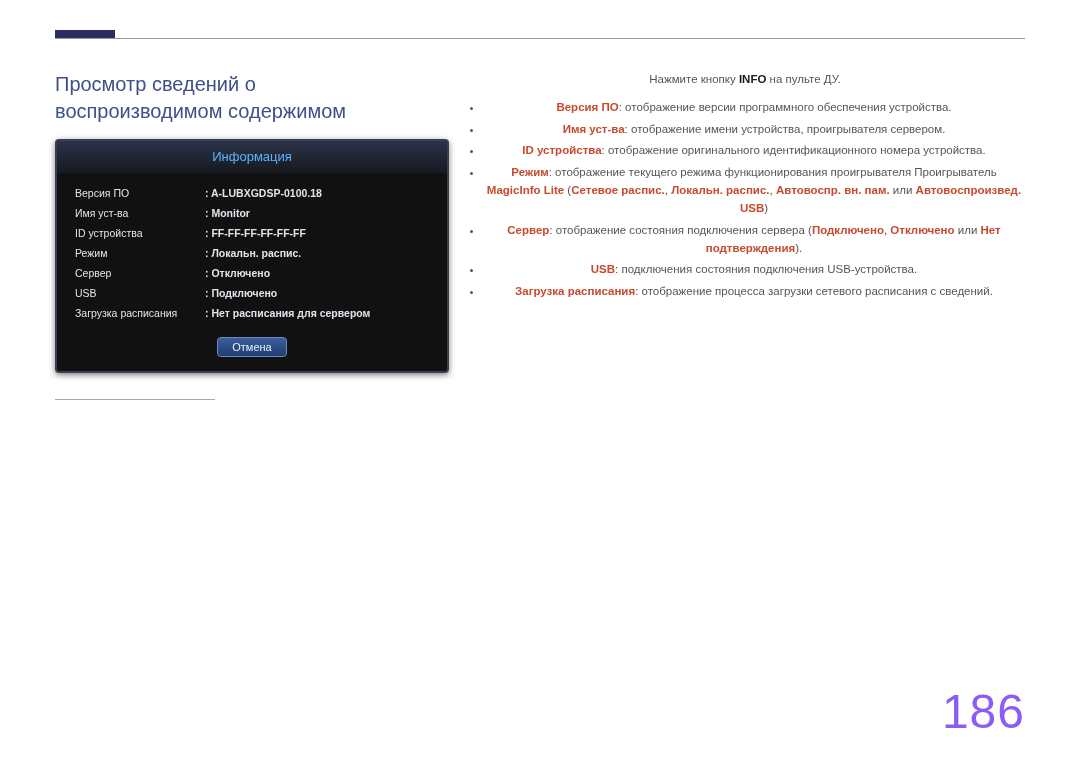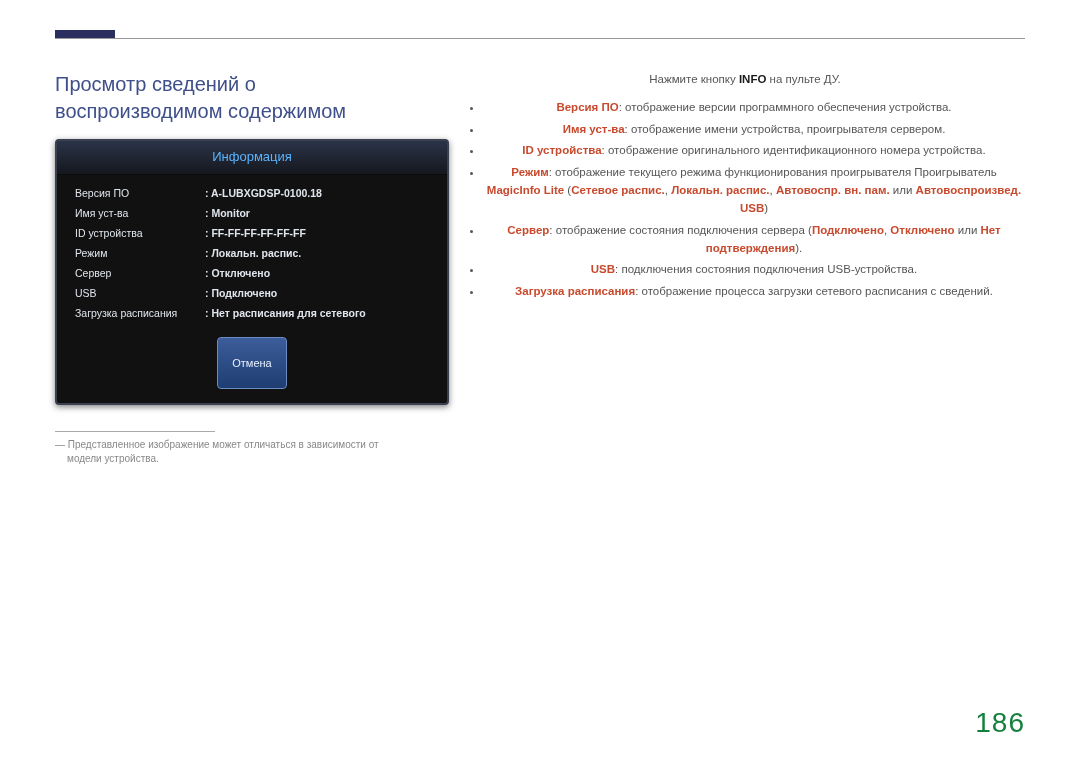--- a/index.html
+++ b/index.html
@@ -93,21 +93,21 @@
   .info-val::before { content: ": "; }
   .cancel-wrap {
     text-align: center;
     margin-top: 10px;
   }
   .cancel-btn {
     display: inline-block;
     background: linear-gradient(to bottom, #3c5d9a, #1e3d72);
     border: 1px solid #6b8bc4;
     border-radius: 4px;
-    padding: 19px 14px;
+    padding: 3px 14px;
     color: #e8f0ff;
     font-size: 11px;
   }
   .footnote-rule {
     width: 160px;
     border: none;
     border-top: 1px solid #aaa;
     margin: 26px 0 6px 0;
   }
   .footnote {
@@ -129,23 +129,23 @@
     list-style-type: disc;
   }
   ul.desc li {
     padding: 2px 0;
   }
   .red { color: #c84a2e; font-weight: 700; }
   .page-num {
     position: absolute;
     right: 55px;
     bottom: 24px;
-    font-size: 28px;
+    font-size: 48px;
     font-weight: 300;
-    color: #15803d;
+    color: #8b5cf6;
     letter-spacing: 1px;
   }
 </style>
 </head>
 <body>
 
 <div class="page">
   <div class="top-border">
     <div class="header-line"></div>
   </div>
@@ -176,30 +176,29 @@
           <div class="info-row">
             <span class="info-key">Сервер</span>
             <span class="info-val">Отключено</span>
           </div>
           <div class="info-row">
             <span class="info-key">USB</span>
             <span class="info-val">Подключено</span>
           </div>
           <div class="info-row">
             <span class="info-key">Загрузка расписания</span>
-            <span class="info-val">Нет расписания для сетевого</span>
+            <span class="info-val">Нет расписания для сервером</span>
           </div>
         </div>
         <div class="cancel-wrap">
           <span class="cancel-btn">Отмена</span>
         </div>
       </div>
 
       <hr class="footnote-rule">
-      <div class="footnote">― Представленное изображение может отличаться в зависимости от модели устройства.</div>
     </div>
 
     <div class="right-col">
       <p class="intro">
         <span>Нажмите кнопку </span><b>INFO</b><span> на пульте ДУ.</span>
       </p>
       <ul class="desc">
         <li>
           <span class="red">Версия ПО</span><span>: отображение версии программного обеспечения устройства.</span>
         </li>

